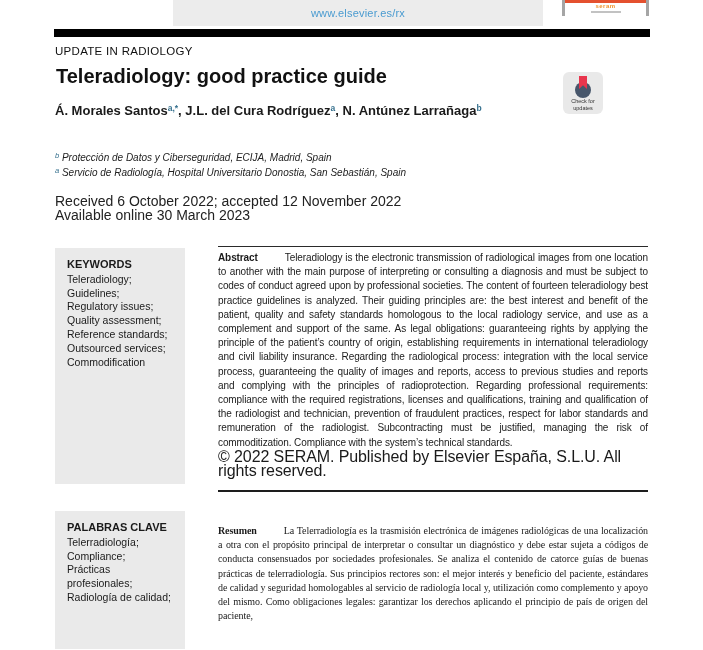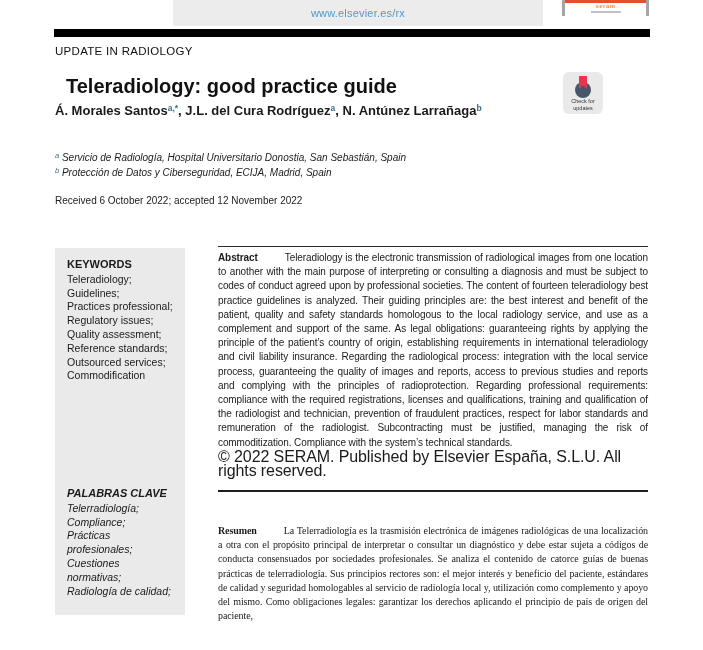--- a/index.html
+++ b/index.html
@@ -17,26 +17,26 @@
     position:absolute;left:562px;top:0;width:87px;height:16px;background:#ffffff;
     border-left:3px solid #a5a5a5;border-right:3px solid #a5a5a5;box-sizing:border-box;
   }
   .cover-bar{height:3px;background:#e4502e;}
   .cover-logo{font-size:6px;line-height:7px;font-weight:bold;color:#f0932e;text-align:center;letter-spacing:.5px;}
   .cover-sub{width:30px;height:2px;background:#c2c2c2;margin:1px auto 0;}
   .black-bar{position:absolute;left:54px;top:29px;width:596px;height:8px;background:#000;}
 
   
   .section-label{position:absolute;left:55px;top:45px;font-size:11.5px;letter-spacing:.3px;color:#111;}
-  .title{position:absolute;left:55px;top:63px;margin:11px;font-size:20px;line-height:24px;font-weight:bold;color:#111;}
+  .title{position:absolute;left:55px;top:63px;margin:1px;font-size:20px;line-height:24px;font-weight:bold;color:#111;}
   .authors{position:absolute;left:55px;top:103px;font-size:13px;font-weight:bold;white-space:nowrap;color:#1a1a1a;}
   .sup{color:#35708e;font-size:8.5px;font-weight:bold;vertical-align:4px;}
   .affiliations{position:absolute;left:55px;top:149px;font-size:10px;line-height:13px;font-style:italic;color:#222;}
   .affil-sup{color:#35708e;font-size:7.5px;vertical-align:3px;}
-  .dates{position:absolute;left:55px;top:194px;font-size:10px;line-height:14px;color:#222;}
+  .dates{position:absolute;left:55px;top:194px;font-size:14px;line-height:14px;color:#222;}
 
   
   .badge{
     position:absolute;left:563px;top:72px;width:40px;height:42px;background:#e9e9e9;
     border-radius:6px;text-align:center;cursor:pointer;
   }
   .cm-mark{position:relative;width:22px;height:22px;margin:4px auto 0;}
   .cm-circle{position:absolute;bottom:0;left:50%;transform:translateX(-50%);width:16px;height:16px;border-radius:50%;background:#47566b;}
   .cm-bookmark{position:absolute;top:0;left:50%;transform:translateX(-50%);width:8px;height:13px;background:#e8354d;
     clip-path:polygon(0 0,100% 0,100% 100%,50% 72%,0 100%);}
@@ -45,21 +45,21 @@
   
   .rule-top{position:absolute;left:218px;top:246px;width:430px;height:1px;background:#2a2a2a;}
   .rule-mid{position:absolute;left:218px;top:490px;width:430px;height:2px;background:#1d1d1d;}
 
   
   .kw-box{
     position:absolute;left:55px;width:130px;background:#eaeaea;box-sizing:border-box;
     padding:10px 10px 0 12px;font-size:10.5px;line-height:13.8px;color:#1a1a1a;
   }
   .kw-en{top:248px;height:236px;}
-  .kw-es{top:477px;height:138px;font-style:italic;}
+  .kw-es{top:511px;height:138px;}
   .kw-title{font-weight:bold;font-size:11px;margin-bottom:1px;}
 
   
   .abstract-en{position:absolute;left:218px;top:251px;width:430px;}
   .abstract-en p,.abstract-es p{margin:0;text-align:justify;font-size:10px;line-height:14.2px;letter-spacing:-.1px;color:#1a1a1a;}
   .para-label{font-weight:bold;margin-right:27px;}
   .copyright{font-size:16px;line-height:14.2px;letter-spacing:-.1px;color:#1a1a1a;}
   .es-title{position:absolute;left:218px;top:498px;font-size:12.5px;font-weight:bold;color:#111;}
   .abstract-es{position:absolute;left:218px;top:524px;width:430px;font-family:Liberation Serif, serif;}
 </style>
@@ -90,55 +90,54 @@
       <div>Check for</div>
       <div>updates</div>
     </div>
   </div>
 
   <div class="authors">
     <span><span>Á. Morales Santos</span><span class="sup">a,*</span><span>, </span></span><span><span>J.L. del Cura Rodríguez</span><span class="sup">a</span><span>, </span></span><span><span>N. Antúnez Larrañaga</span><span class="sup">b</span></span>
   </div>
 
   <div class="affiliations">
+    <div><span class="affil-sup">b</span> <span>Protección de Datos y Ciberseguridad, ECIJA, Madrid, Spain</span></div>
     <div><span class="affil-sup">a</span> <span>Servicio de Radiología, Hospital Universitario Donostia, San Sebastián, Spain</span></div>
-    <div><span class="affil-sup">b</span> <span>Protección de Datos y Ciberseguridad, ECIJA, Madrid, Spain</span></div>
   </div>
 
   <div class="dates">
     <div>Received 6 October 2022; accepted 12 November 2022</div>
+    <div>Available online 30 March 2023</div>
   </div>
 
   <div class="rule-top"></div>
 
   <aside class="kw-box kw-en">
     <div class="kw-title">KEYWORDS</div>
     <div class="kw-item">Teleradiology;</div>
     <div class="kw-item">Guidelines;</div>
-    <div class="kw-item">Practices professional;</div>
     <div class="kw-item">Regulatory issues;</div>
     <div class="kw-item">Quality assessment;</div>
     <div class="kw-item">Reference standards;</div>
     <div class="kw-item">Outsourced services;</div>
     <div class="kw-item">Commodification</div>
   </aside>
 
   <div class="abstract-en">
     <p><span class="para-label">Abstract</span><span>Teleradiology is the electronic transmission of radiological images from one location to another with the main purpose of interpreting or consulting a diagnosis and must be subject to codes of conduct agreed upon by professional societies. The content of fourteen teleradiology best practice guidelines is analyzed. Their guiding principles are: the best interest and benefit of the patient, quality and safety standards homologous to the local radiology service, and use as a complement and support of the same. As legal obligations: guaranteeing rights by applying the principle of the patient’s country of origin, establishing requirements in international teleradiology and civil liability insurance. Regarding the radiological process: integration with the local service process, guaranteeing the quality of images and reports, access to previous studies and reports and complying with the principles of radioprotection. Regarding professional requirements: compliance with the required registrations, licenses and qualifications, training and qualification of the radiologist and technician, prevention of fraudulent practices, respect for labor standards and remuneration of the radiologist. Subcontracting must be justified, managing the risk of commoditization. Compliance with the system’s technical standards.</span></p>
     <div class="copyright">© 2022 SERAM. Published by Elsevier España, S.L.U. All rights reserved.</div>
   </div>
 
   <div class="rule-mid"></div>
 
   <aside class="kw-box kw-es">
     <div class="kw-title">PALABRAS CLAVE</div>
     <div class="kw-item">Telerradiología;</div>
     <div class="kw-item">Compliance;</div>
     <div class="kw-item">Prácticas profesionales;</div>
-    <div class="kw-item">Cuestiones normativas;</div>
     <div class="kw-item">Radiología de calidad;</div>
   </aside>
 
   <div class="abstract-es">
     <p><span class="para-label">Resumen</span><span>La Telerradiología es la trasmisión electrónica de imágenes radiológicas de una localización a otra con el propósito principal de interpretar o consultar un diagnóstico y debe estar sujeta a códigos de conducta consensuados por sociedades profesionales. Se analiza el contenido de catorce guías de buenas prácticas de telerradiología. Sus principios rectores son: el mejor interés y beneficio del paciente, estándares de calidad y seguridad homologables al servicio de radiología local y, utilización como complemento y apoyo del mismo. Como obligaciones legales: garantizar los derechos aplicando el principio de país de origen del paciente,</span></p>
   </div>
 
 </div>
 
 </body></html>

